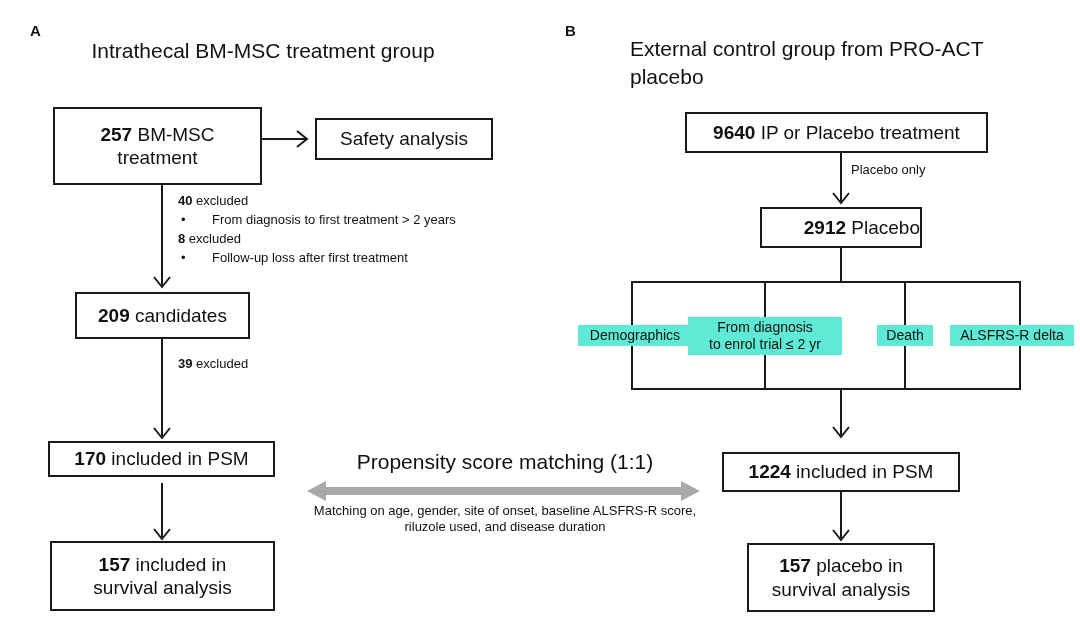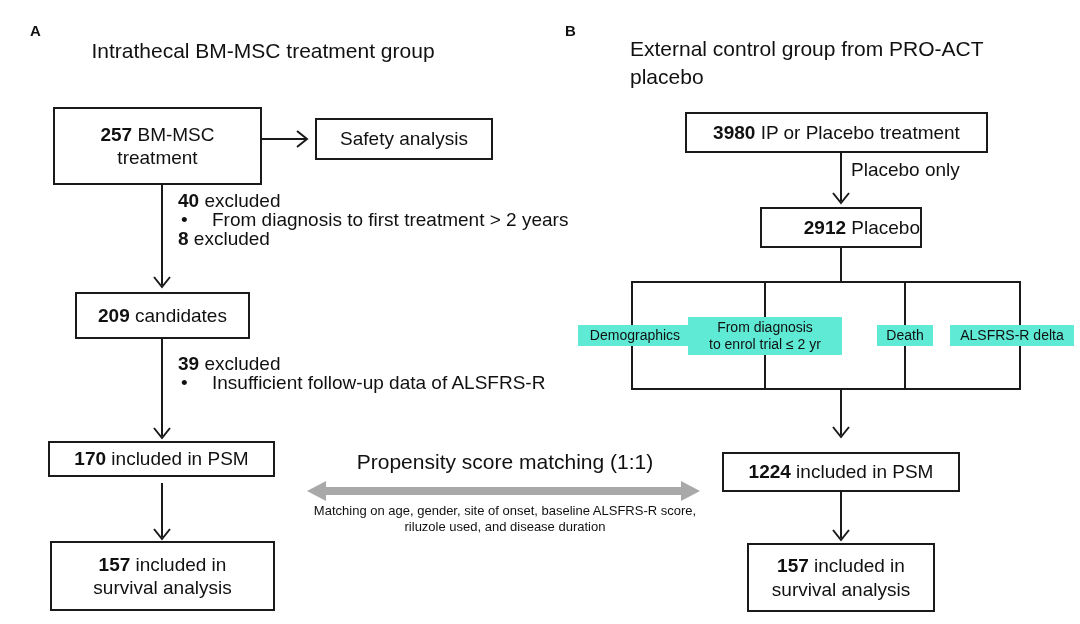--- a/index.html
+++ b/index.html
@@ -26,21 +26,21 @@
     font-size: 19px;
     line-height: 1.22;
   }
   .cnt { font-weight: bold; }
   .prewrap { white-space: pre-line; }
 
   .plabel { position: absolute; font-weight: bold; font-size: 15px; }
   .title  { position: absolute; font-size: 21px; line-height: 28px; }
   .center-text { text-align: center; }
 
-  .note { position: absolute; font-size: 19px; line-height: 19px; }
+  .note { position: absolute; font-size: 13px; line-height: 19px; }
   .excl-bullet { position: relative; padding-left: 34px; }
   .excl-bullet::before { content: "\2022"; position: absolute; left: 3px; }
 
   .crit {
     position: absolute;
     background: #5eead4;
     font-size: 14px;
     line-height: 17px;
     text-align: center;
     padding: 2px 0;
@@ -99,66 +99,66 @@
   </div>
 
   <div class="box" style="left:315px; top:118px; width:178px; height:42px;">
     <div>Safety analysis</div>
   </div>
 
   <div class="note" style="left:178px; top:191px;">
     <div><span class="cnt">40</span><span> excluded</span></div>
     <div class="excl-bullet"><span>From diagnosis to first treatment &gt; 2 years</span></div>
     <div><span class="cnt">8</span><span> excluded</span></div>
+    <div class="excl-bullet"><span>Follow-up loss after first treatment</span></div>
   </div>
 
   <div class="box" style="left:75px; top:292px; width:175px; height:47px;">
     <div><span class="cnt">209</span><span> candidates</span></div>
   </div>
 
   <div class="note" style="left:178px; top:354px;">
     <div><span class="cnt">39</span><span> excluded</span></div>
-    <div class="excl-bullet"><span>Insufficient follow-up data of ALSFRS-R</span></div>
   </div>
 
   <div class="box" style="left:48px; top:441px; width:227px; height:36px;">
     <div><span class="cnt">170</span><span> included in PSM</span></div>
   </div>
 
   <div class="box" style="left:50px; top:541px; width:225px; height:70px;">
     <div><span class="cnt">157</span><span class="prewrap"> included in
 survival analysis</span></div>
   </div>
 
   <div class="psm-title" style="left:330px; top:450px; width:350px;">Propensity score matching (1:1)</div>
   <div class="match-note" style="left:300px; top:503px; width:410px;">Matching on age, gender, site of onset, baseline ALSFRS-R score,
 riluzole used, and disease duration</div>
 
   <div class="plabel" style="left:565px; top:22px;">B</div>
   <div class="title prewrap" style="left:630px; top:35px; width:390px;">External control group from PRO-ACT
 placebo</div>
 
   <div class="box" style="left:685px; top:112px; width:303px; height:41px;">
-    <div><span class="cnt">3980</span><span> IP or Placebo treatment</span></div>
+    <div><span class="cnt">9640</span><span> IP or Placebo treatment</span></div>
   </div>
 
   <div class="note" style="left:851px; top:160px;">Placebo only</div>
 
   <div class="box" style="left:760px; top:207px; width:162px; height:41px;justify-content:flex-end;">
     <div><span class="cnt">2912</span><span> Placebo</span></div>
   </div>
 
   <div class="crit" style="left:578px; top:325px; width:114px;">Demographics</div>
   <div class="crit" style="left:688px; top:317px; width:154px;">From diagnosis
 to enrol trial ≤ 2 yr</div>
   <div class="crit" style="left:877px; top:325px; width:56px;">Death</div>
   <div class="crit" style="left:950px; top:325px; width:124px;">ALSFRS-R delta</div>
 
   <div class="box" style="left:722px; top:440px; width:238px; height:40px;margin-top:12px;">
     <div><span class="cnt">1224</span><span> included in PSM</span></div>
   </div>
 
   <div class="box" style="left:747px; top:543px; width:188px; height:69px;">
-    <div><span class="cnt">157</span><span class="prewrap"> included in
+    <div><span class="cnt">157</span><span class="prewrap"> placebo in
 survival analysis</span></div>
   </div>
 
 </div>
 
 </body></html>

